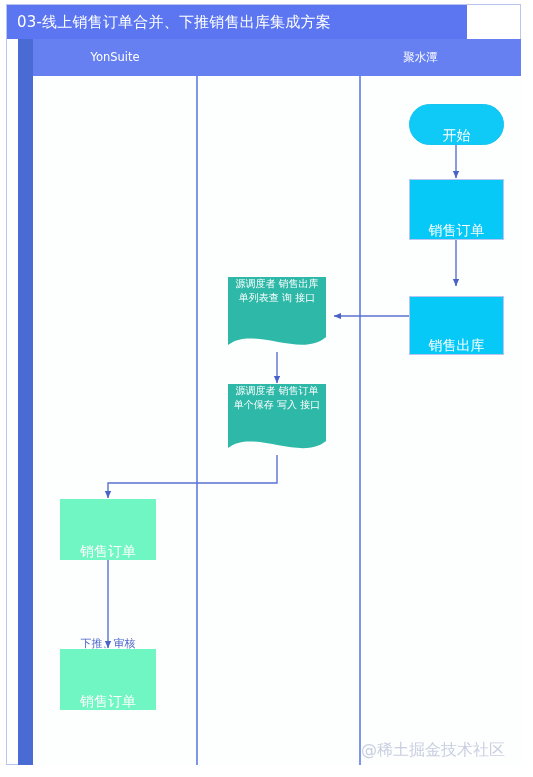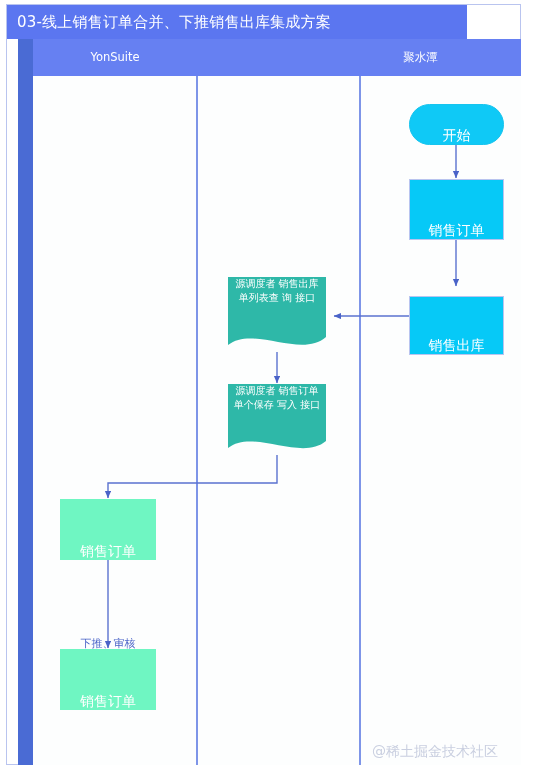--- a/index.html
+++ b/index.html
@@ -95,22 +95,22 @@
   .n-mint{
     background:#6ff6c2;border:none;color:#ffffff;
   }
 
   .edge-label{
     position:absolute;color:#4a63c8;font-size:11px;
     white-space:nowrap;text-align:center;margin-top:40px;
   }
 
   .watermark{
-    position:absolute;right:35px;bottom:16px;
-    color:#c9cfe0;font-size:14px;white-space:nowrap;
+    position:absolute;right:28px;bottom:16px;
+    color:#c9cfe0;font-size:16px;white-space:nowrap;
   }
 </style>
 </head>
 <body>
 
 <div id="canvas">
 
   <div class="frame"></div>
 
   <div class="titlebar">03-线上销售订单合并、下推销售出库集成方案</div>

